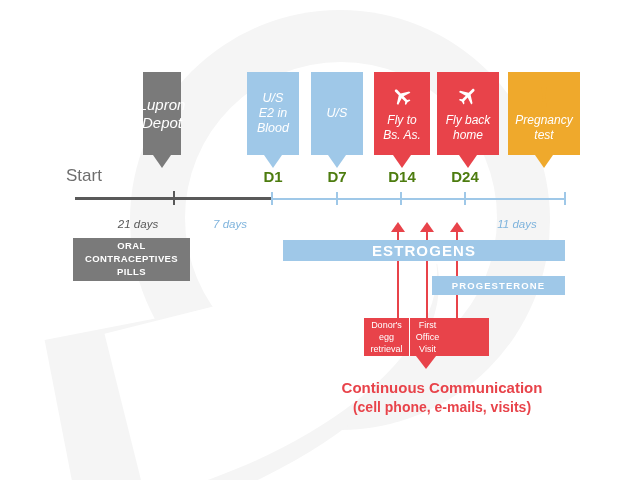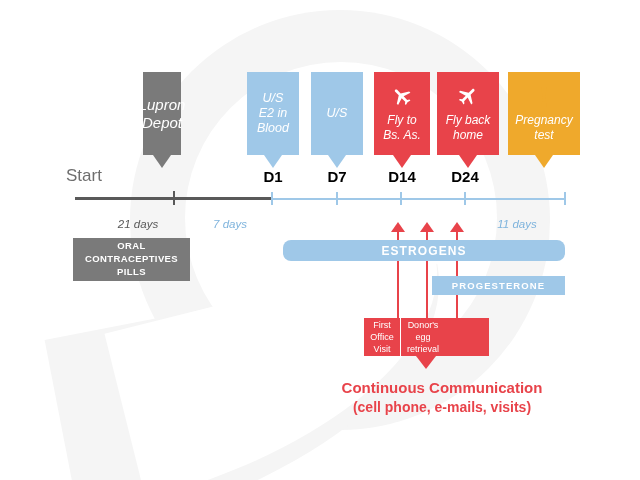--- a/index.html
+++ b/index.html
@@ -71,21 +71,21 @@
     margin-bottom:4px;
   }
 
   
   .axis-seg{position:absolute;height:3px;}
   .tick{position:absolute;width:2px;}
   .daylabel{
     position:absolute;
     font-weight:700;
     font-size:15px;
-    color:#000000;
+    color:#4d7c0f;
     text-align:center;
     white-space:nowrap;
   }
   .startlabel{
     position:absolute;
     font-size:17px;
     color:#6e6e6e;
     white-space:nowrap;
   }
   .duration{
@@ -246,39 +246,39 @@
   <div class="uarrow" style="left:391px;top:222px;"></div>
   <div class="uarrow" style="left:420px;top:222px;"></div>
   <div class="uarrow" style="left:450px;top:222px;"></div>
 
   <div class="bar ocp" style="left:73px;top:238px;width:117px;height:43px;background:#7a7a7a;">
     <span style="white-space:pre-line;">ORAL
 CONTRACEPTIVES
 PILLS</span>
   </div>
 
-  <div class="bar" style="left:283px;top:240px;width:282px;height:21px;background:#9fc8e8;font-size:12px;border-radius:8px;">
+  <div class="bar" style="left:283px;top:240px;width:282px;height:21px;background:#9fc8e8;font-size:15px;">
     <span>ESTROGENS</span>
   </div>
 
   <div class="bar" style="left:432px;top:276px;width:133px;height:19px;background:#9fc8e8;font-size:9.5px;">
     <span>PROGESTERONE</span>
   </div>
 
   <div class="callout" style="left:364px;top:318px;width:125px;height:38px;background:#e8434a;">
+    <div class="cell" style="flex:0 0 45px;">
+      <span style="white-space:pre-line;">Donor's
+egg
+retrieval</span>
+    </div>
     <div class="cell" style="flex:0 0 36px;">
       <span style="white-space:pre-line;">First
 Office
 Visit</span>
     </div>
-    <div class="cell" style="flex:0 0 45px;">
-      <span style="white-space:pre-line;">Donor's
-egg
-retrieval</span>
-    </div>
   </div>
   <div class="darrow" style="left:416px;top:356px;"></div>
 
   <div class="commtext" style="left:322px;top:378px;width:240px;">
     <span class="l1">Continuous Communication</span>
     <span class="l2">(cell phone, e-mails, visits)</span>
   </div>
 
 </div>
 

